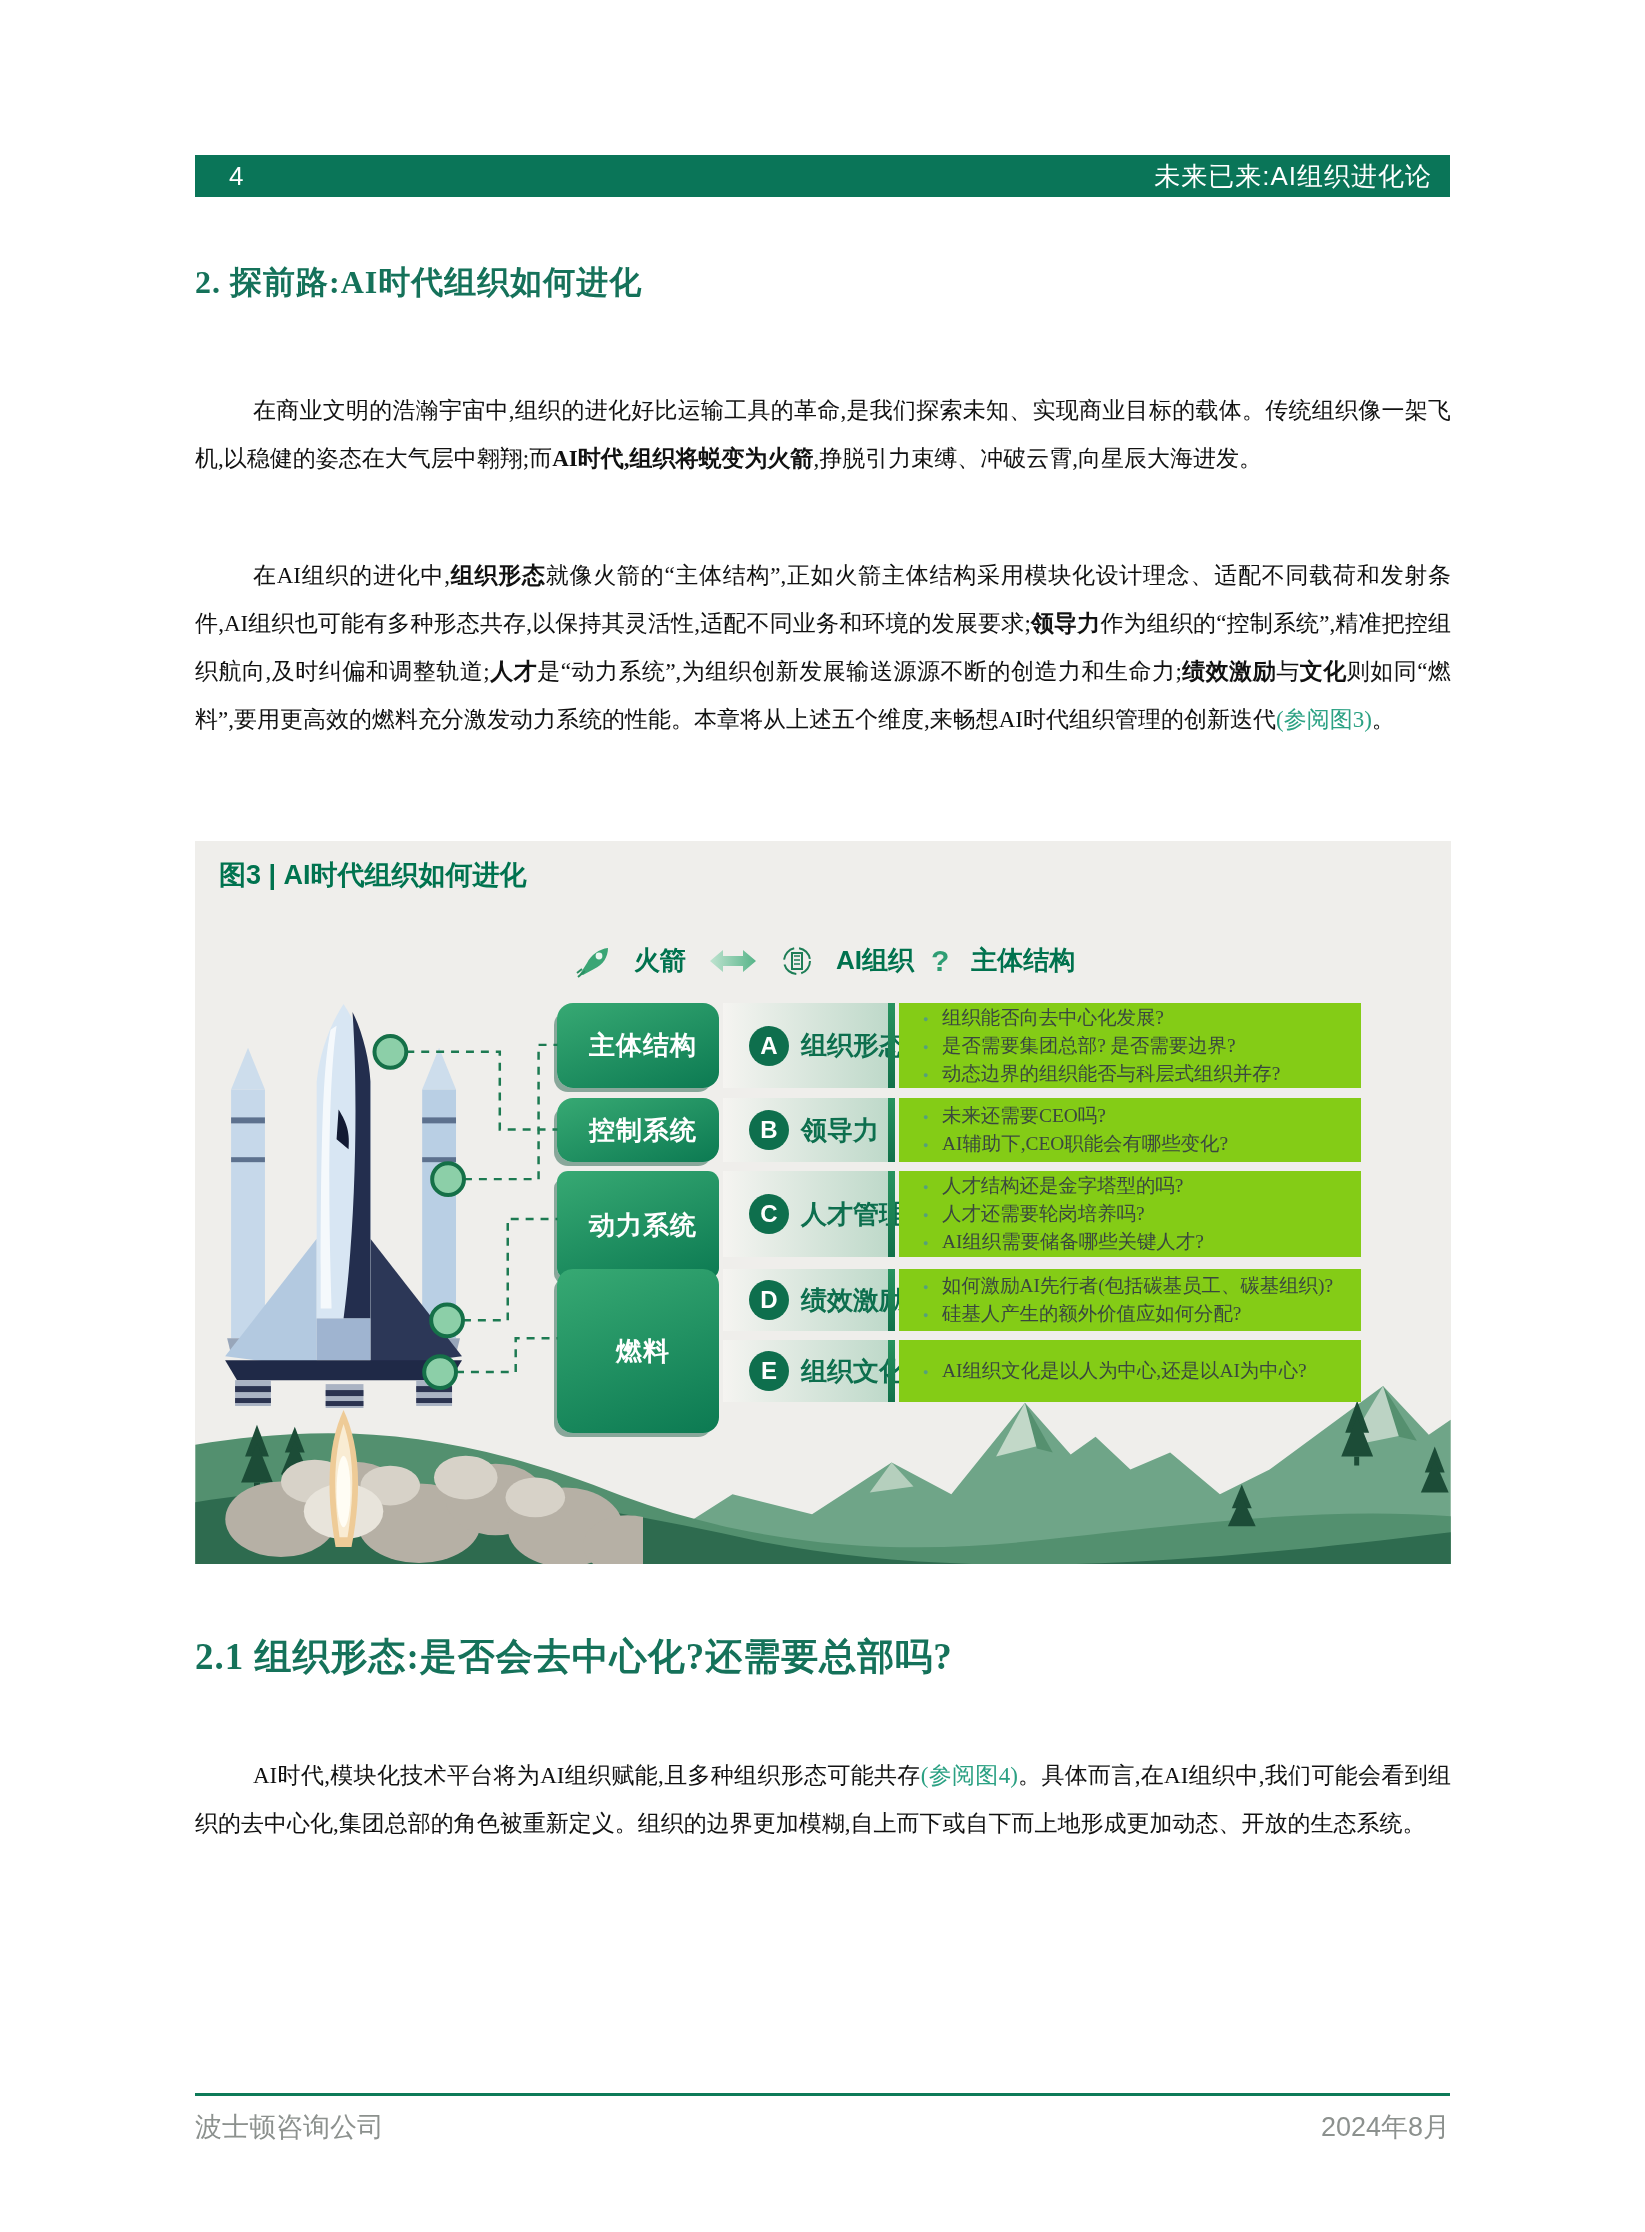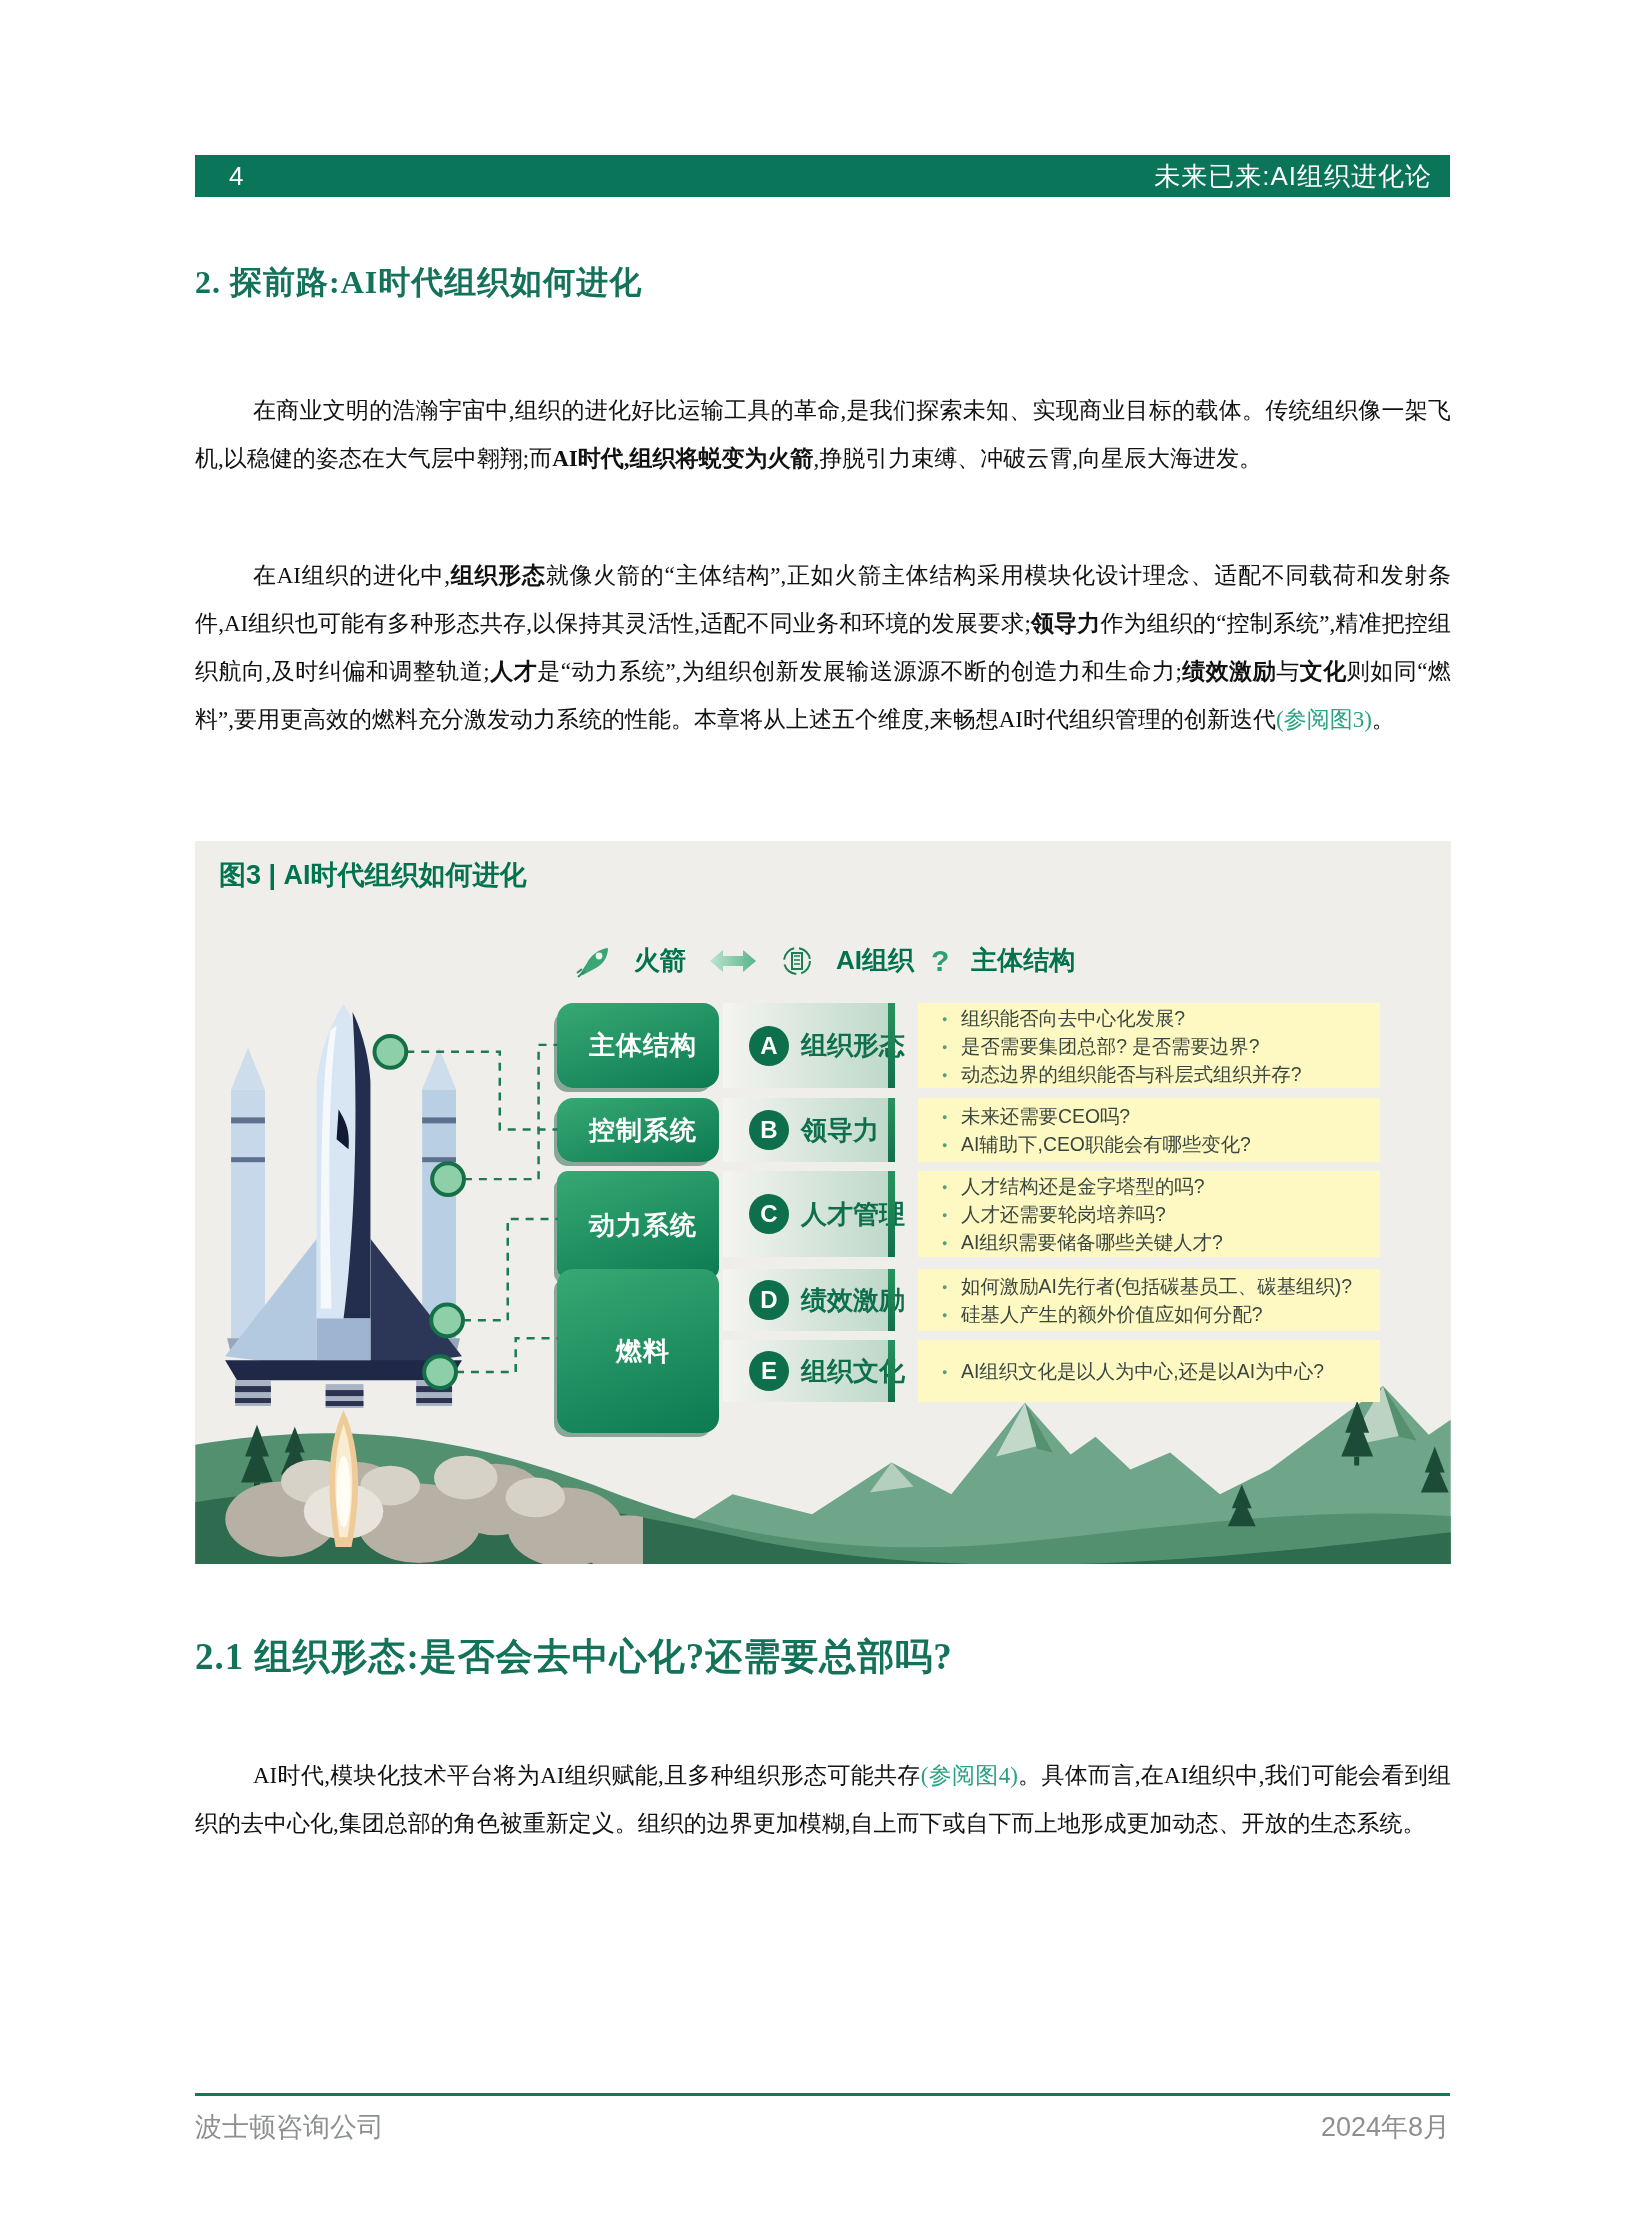--- a/index.html
+++ b/index.html
@@ -36,22 +36,22 @@
         color:#ffffff;font-size:26px;font-weight:bold;letter-spacing:1px;padding-left:10px;}
   
   .mid{position:absolute;left:528px;width:172px;background:linear-gradient(90deg,#f5f4f1 0%,#bcd8c8 100%);
        display:flex;align-items:center;gap:12px;padding-left:0;}
   .mid::after{content:"";position:absolute;right:0;top:0;width:7px;height:100%;
        background:linear-gradient(180deg,#27935f,#11704a);}
   .badge{width:40px;height:40px;border-radius:50%;background:#0e6f4d;color:#ffffff;
          display:flex;align-items:center;justify-content:center;font-size:24px;font-weight:bold;
          margin-left:26px;flex:0 0 auto;}
   .midlabel{color:#0d6f4e;font-size:26px;font-weight:bold;white-space:nowrap;}
-  .qpanel{position:absolute;left:723px;width:462px;background:#fef9c3;
-          display:flex;align-items:center;}
+  .qpanel{position:absolute;left:704px;width:462px;background:#84cc16;
+          display:flex;align-items:center;font-family:Liberation Serif, serif;}
   .qlist{list-style:none;margin:0;padding:0 0 0 24px;}
   .qlist li{position:relative;padding-left:19px;font-size:19.4px;line-height:28px;
             color:#3a473f;white-space:nowrap;}
   .qlist li::before{content:"●";position:absolute;left:0;top:1px;font-size:9px;color:#55a07c;}
   
   .fline{position:absolute;left:195px;top:2093px;width:1255px;height:3px;background:#0d7a58;}
   .footer{position:absolute;left:195px;top:2109px;width:1255px;display:flex;justify-content:space-between;
           font-family:"Liberation Sans","DejaVu Sans",sans-serif;font-size:27px;color:#8c918e;gap:16px;}
   svg{display:block;}
   .abs{position:absolute;}

